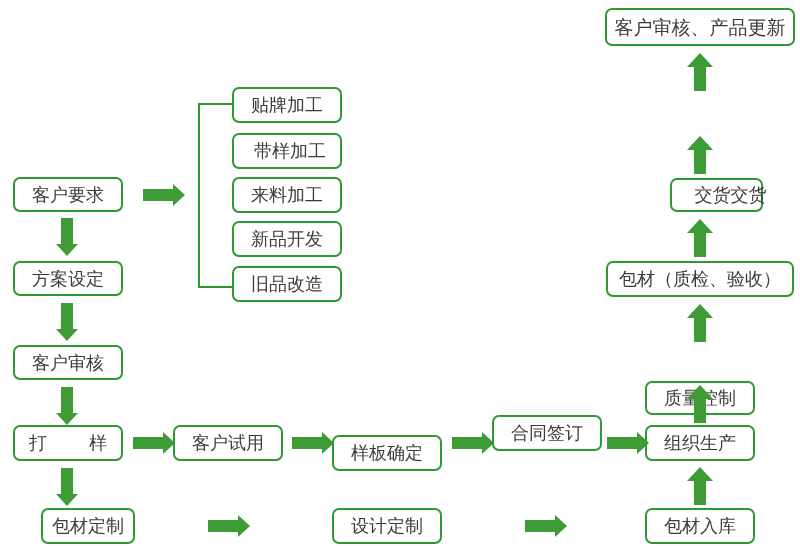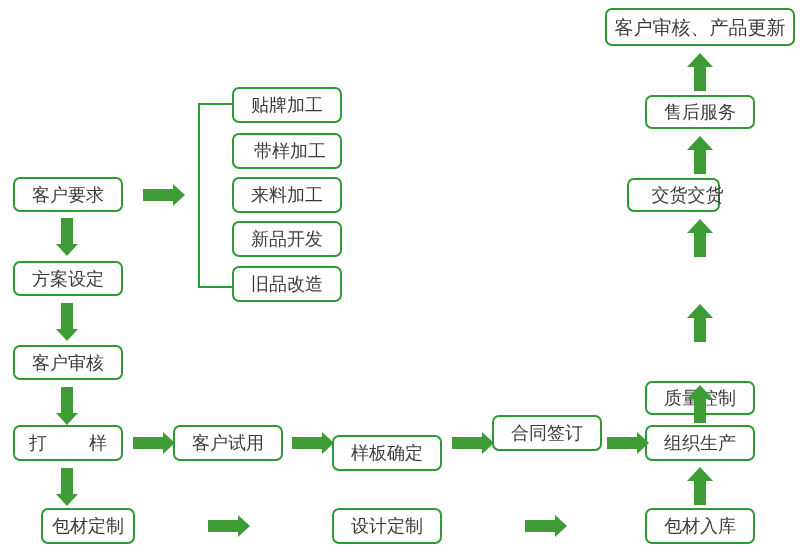--- a/index.html
+++ b/index.html
@@ -114,34 +114,34 @@
 
 <div id="canvas">
 
   <div class="node" style="left:605px; top:8px; width:190px; height:38px; font-size:19px;">客户审核、产品更新</div>
 
   <div class="arrow arrow-up" style="left:686px; top:53px; width:28px; height:38px;">
     <div class="stem" style="width:12px; height:26px;"></div>
     <div class="head"></div>
   </div>
 
-  <div class="node" style="left:645px; top:95px; width:110px; height:34px;">售后服务</div>
 
   <div class="arrow arrow-up" style="left:686px; top:136px; width:28px; height:38px;">
     <div class="stem" style="width:12px; height:26px;"></div>
     <div class="head"></div>
   </div>
 
-  <div class="node" style="left:627px; top:178px; width:93px; height:34px;padding-left:28px;">交货交货</div>
+  <div class="node" style="left:670px; top:178px; width:93px; height:34px;padding-left:28px;">交货交货</div>
 
   <div class="arrow arrow-up" style="left:686px; top:219px; width:28px; height:38px;">
     <div class="stem" style="width:12px; height:26px;"></div>
     <div class="head"></div>
   </div>
 
+  <div class="node" style="left:606px; top:261px; width:188px; height:36px; font-size:18px;">包材（质检、验收）</div>
 
   <div class="arrow arrow-up" style="left:686px; top:304px; width:28px; height:38px;">
     <div class="stem" style="width:12px; height:26px;"></div>
     <div class="head"></div>
   </div>
 
   <div class="node" style="left:645px; top:344px; width:110px; height:34px;margin-top:37px;">质量控制</div>
 
   <div class="arrow arrow-up" style="left:686px; top:385px; width:28px; height:38px;">
     <div class="stem" style="width:12px; height:26px;"></div>

